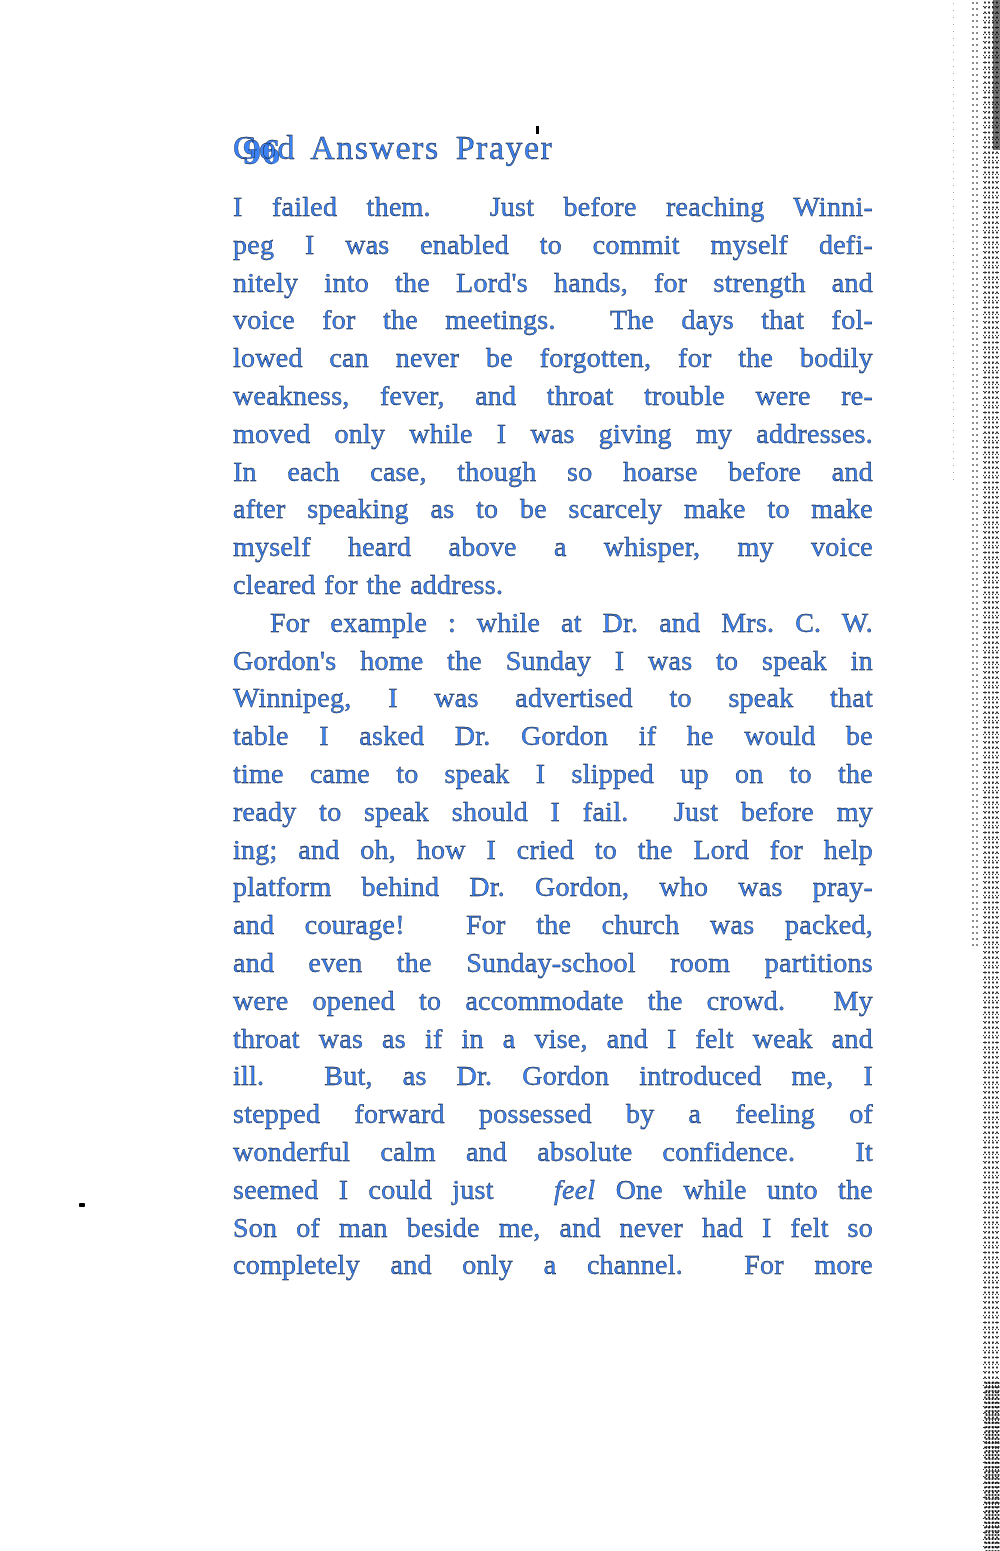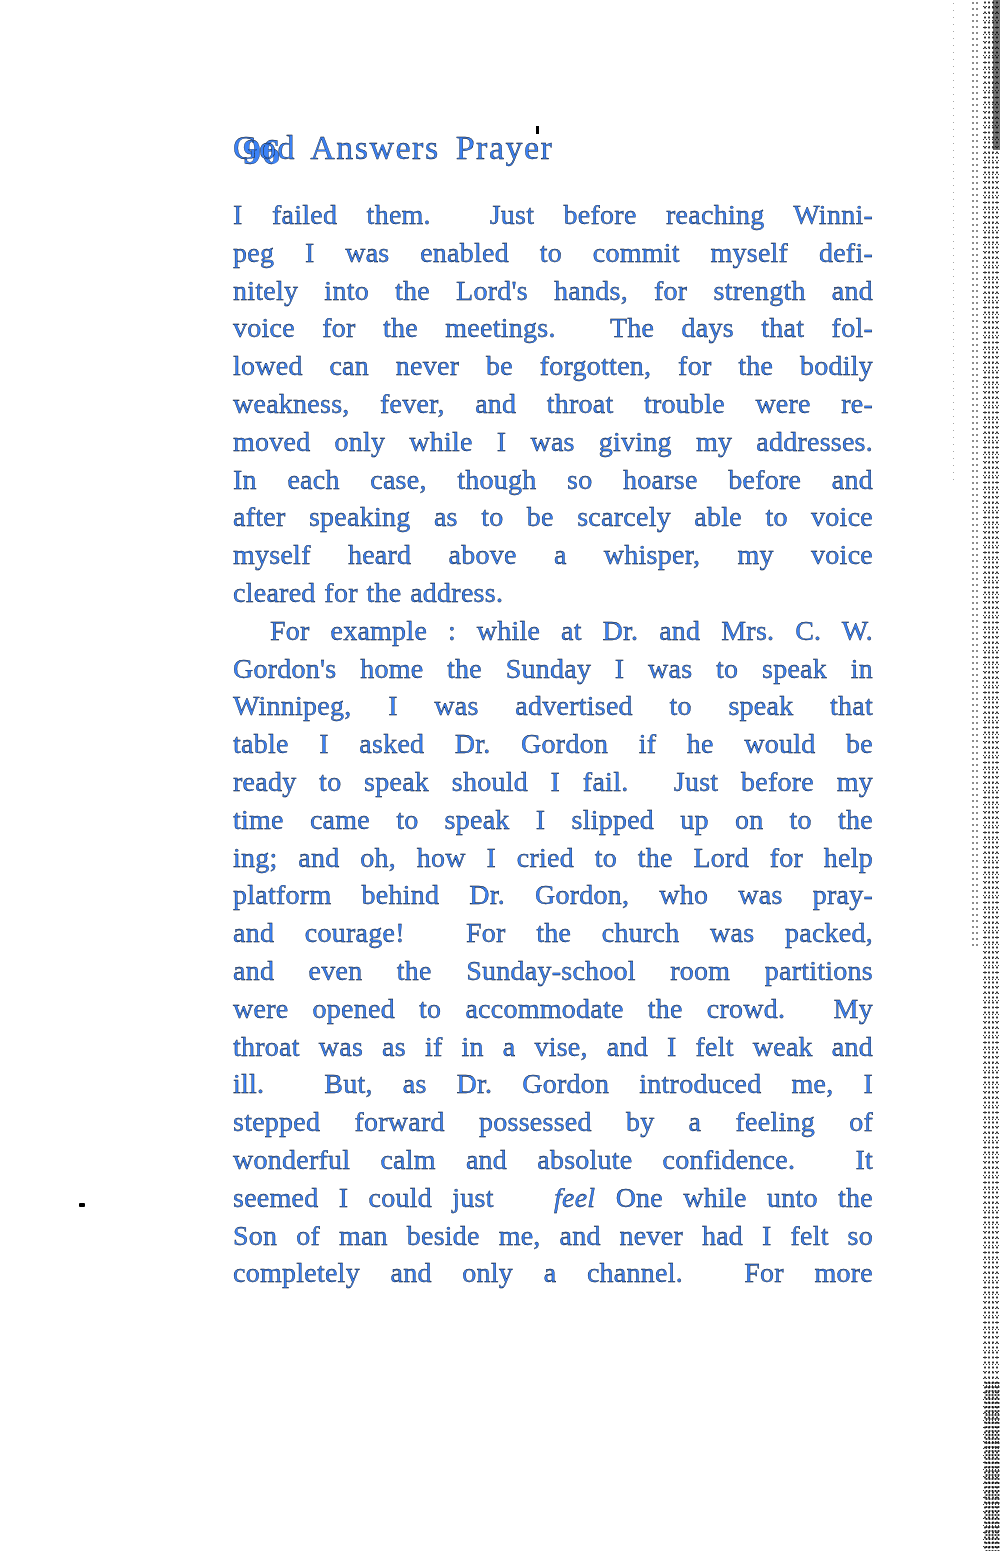--- a/index.html
+++ b/index.html
@@ -18,21 +18,21 @@
     font-size:36px; font-weight:bold; letter-spacing:1px;
     -webkit-text-stroke:0.3px #000;
   }
   .title {
     position:absolute; left:0; right:-12px; top:0; 
     font-size:34px; letter-spacing:1.5px; word-spacing:6px;
     -webkit-text-stroke:0.35px #000;
   }
   
   .textblock {
-    position:absolute; left:233px; top:196px; width:640px;
+    position:absolute; left:233px; top:188px; width:640px;
     font-size:28px; line-height:37.8px;
     letter-spacing:0.25px; word-spacing:1.5px;
     -webkit-text-stroke:0.35px #000;
   }
   .line { height:37.8px; text-align:justify; text-align-last:justify; overflow:visible; }
   .line.short { text-align:right; text-align-last:left; }
   .line.indent { padding-left:37px; }
   .it { font-style:italic;margin-left:40px; }
   
   .noise { position:absolute; pointer-events:none; }
@@ -78,29 +78,29 @@
 
   <div class="textblock">
     <div class="line">I failed them.&nbsp; Just before reaching Winni-</div>
     <div class="line">peg I was enabled to commit myself defi-</div>
     <div class="line">nitely into the Lord's hands, for strength and</div>
     <div class="line">voice for the meetings.&nbsp; The days that fol-</div>
     <div class="line">lowed can never be forgotten, for the bodily</div>
     <div class="line">weakness, fever, and throat trouble were re-</div>
     <div class="line">moved only while I was giving my addresses.</div>
     <div class="line">In each case, though so hoarse before and</div>
-    <div class="line">after speaking as to be scarcely able to voice</div>
+    <div class="line">after speaking as to be scarcely make to make</div>
     <div class="line">myself heard above a whisper, my voice</div>
     <div class="line short">cleared for the address.</div>
     <div class="line indent">For example : while at Dr. and Mrs. C. W.</div>
     <div class="line">Gordon's home the Sunday I was to speak in</div>
     <div class="line">Winnipeg, I was advertised to speak that</div>
     <div class="line">table I asked Dr. Gordon if he would be</div>
+    <div class="line">time came to speak I slipped up on to the</div>
     <div class="line">ready to speak should I fail.&nbsp; Just before my</div>
-    <div class="line">time came to speak I slipped up on to the</div>
     <div class="line">ing; and oh, how I cried to the Lord for help</div>
     <div class="line">platform behind Dr. Gordon, who was pray-</div>
     <div class="line">and courage!&nbsp; For the church was packed,</div>
     <div class="line">and even the Sunday-school room partitions</div>
     <div class="line">were opened to accommodate the crowd.&nbsp; My</div>
     <div class="line">throat was as if in a vise, and I felt weak and</div>
     <div class="line">ill.&nbsp; But, as Dr. Gordon introduced me, I</div>
     <div class="line">stepped forward possessed by a feeling of</div>
     <div class="line">wonderful calm and absolute confidence.&nbsp; It</div>
     <div class="line"><span>seemed I could just </span><span class="it">feel</span><span> One while unto the</span></div>

